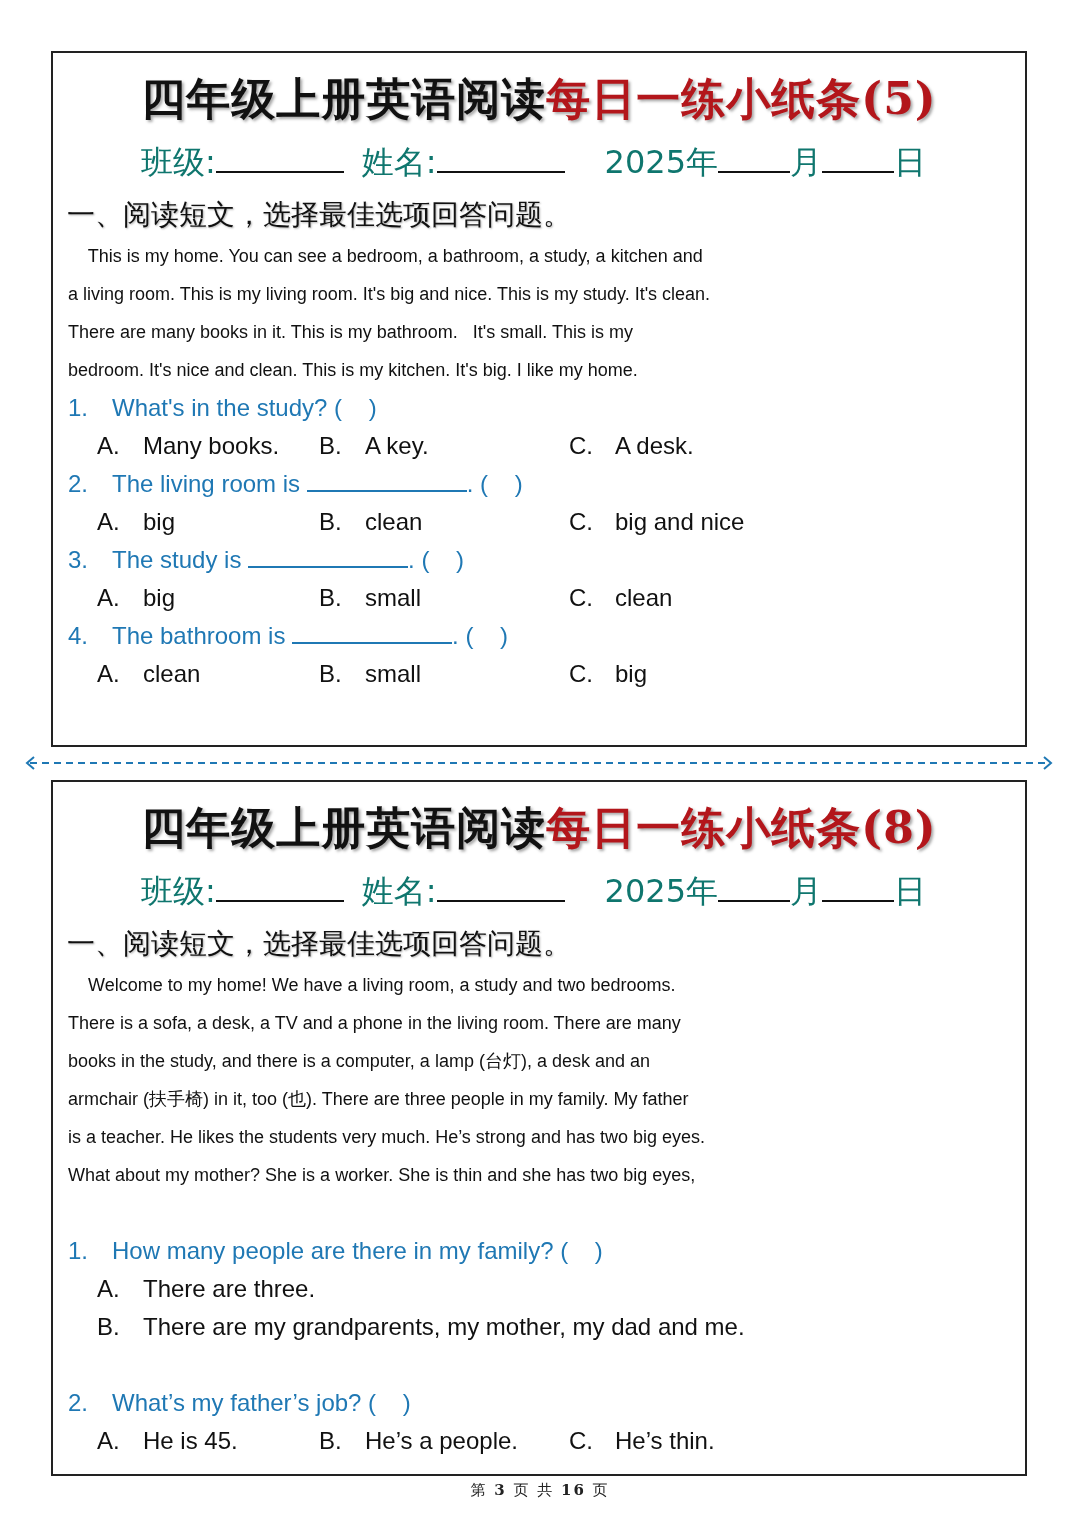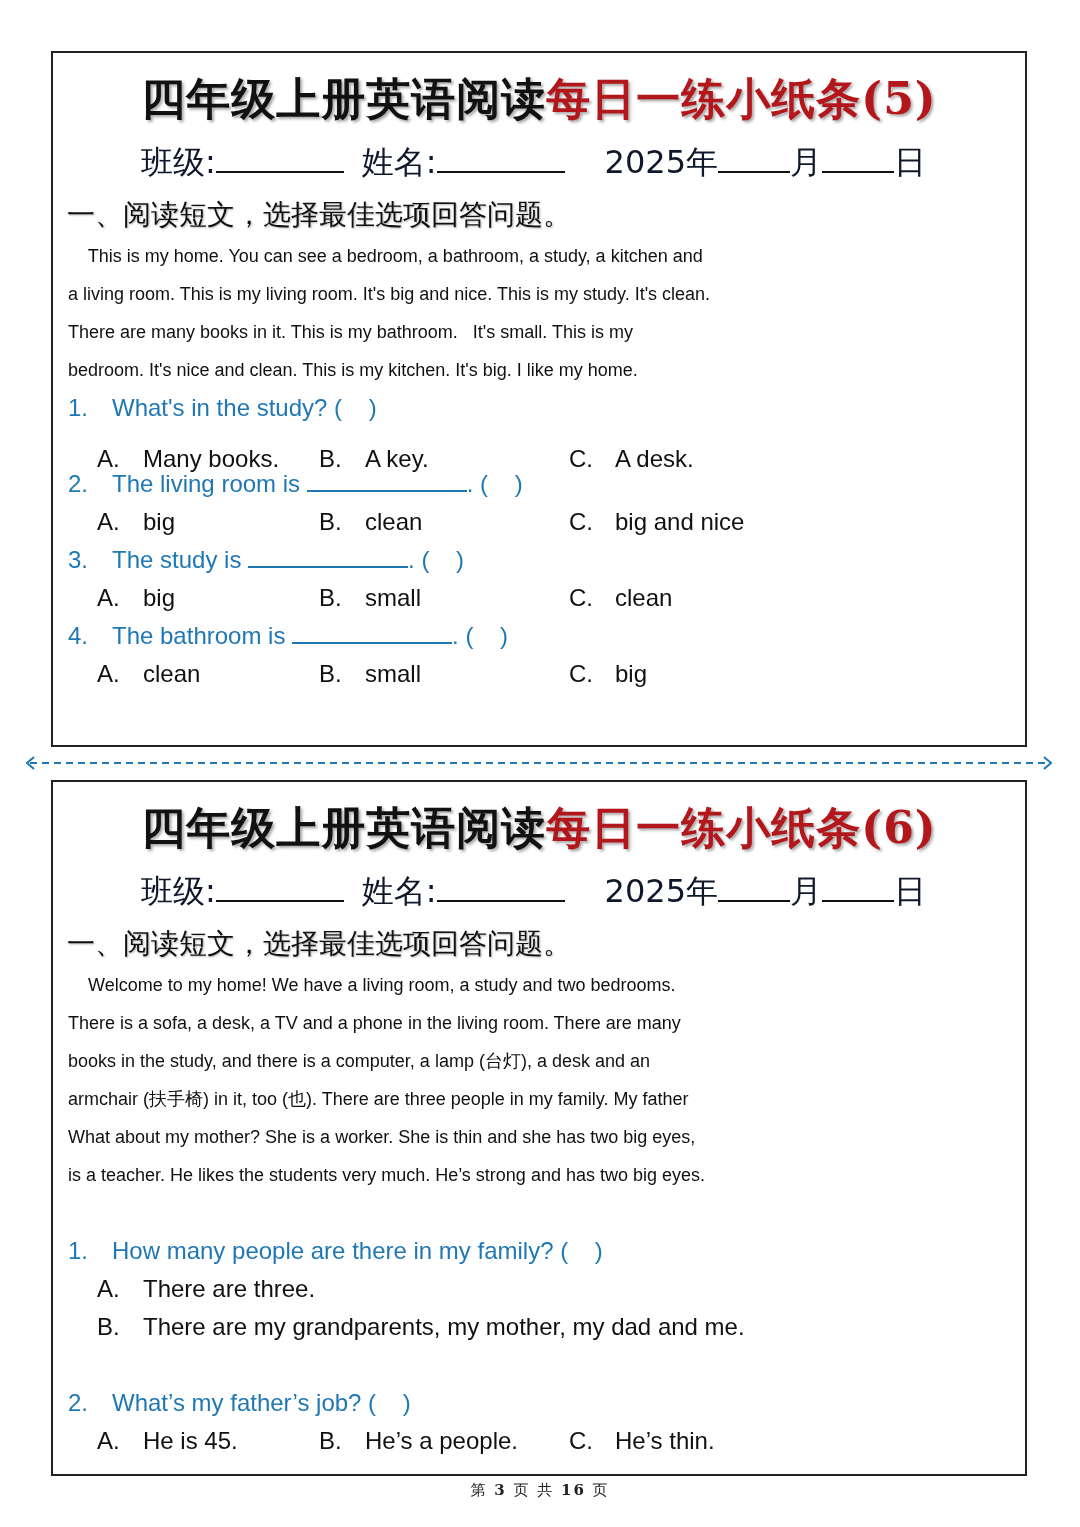--- a/index.html
+++ b/index.html
@@ -7,21 +7,21 @@
          font-family: "Liberation Sans", "DejaVu Sans", sans-serif; color: #111; }
   .card { position: absolute; left: 51px; width: 976px; border: 2px solid #222; box-sizing: border-box; background: #fff; }
   .card1 { top: 51px; height: 696px; padding-left: 24px; }
   .card2 { top: 780px; height: 696px; }
   .title { position: absolute; left: 0; right: 0; top: 18px; text-align: center;
            font-family: "DejaVu Serif", "Liberation Serif", serif; font-weight: bold; font-size: 44px;
            letter-spacing: 1px; line-height: 56px; white-space: nowrap; }
   .title .t-black { color: #111; text-shadow: 2px 2px 3px rgba(0,0,0,0.35); }
   .title .t-red { color: #b3161b; text-shadow: 2px 2px 3px rgba(0,0,0,0.35); }
   .info { position: absolute; left: 88px; top: 86px; font-size: 32px; line-height: 40px; white-space: nowrap;
-          font-family: "DejaVu Sans", sans-serif; color: #0f172a; }
+          font-family: "DejaVu Sans", sans-serif; color: #0f766e; }
   .info .blank { display: inline-block; border-bottom: 2px solid #111; height: 32px; vertical-align: baseline; }
   .info .b1 { width: 128px; }
   .info .b2 { width: 128px; }
   .info .b3 { width: 72px; }
   .info .b4 { width: 72px; }
   .info .gap { display: inline-block; width: 18px; }
   .info .gap2 { display: inline-block; width: 40px; }
   .section { position: absolute; left: 14px; top: 142px; font-size: 28px; line-height: 40px; white-space: nowrap;
              font-family: "DejaVu Serif", serif; color: #111; text-shadow: 1px 1px 2px rgba(0,0,0,0.3); }
   .passage { position: absolute; left: 15px; right: 14px; font-size: 18px; line-height: 38px; color: #111;
@@ -57,21 +57,21 @@
   <div class="passage">
     <span class="line" style="white-space:pre">    This is my home. You can see a bedroom, a bathroom, a study, a kitchen and</span>
     <span class="line">a living room. This is my living room. It's big and nice. This is my study. It's clean.</span>
     <span class="line" style="white-space:pre">There are many books in it. This is my bathroom.   It's small. This is my</span>
     <span class="line">bedroom. It's nice and clean. This is my kitchen. It's big. I like my home.</span>
   </div>
 
   <div class="q" style="top:336px">
     <span class="num">1.</span><span style="white-space:pre">What's in the study? (    )</span>
   </div>
-  <div class="opts" style="top:374px; width:900px;margin-top:13px;">
+  <div class="opts" style="top:374px; width:900px;">
     <div class="opt-row">
       <span class="opt" style="left:0"><span class="lbl">A.</span><span>Many books.</span></span>
       <span class="opt" style="left:222px"><span class="lbl">B.</span><span>A key.</span></span>
       <span class="opt" style="left:472px"><span class="lbl">C.</span><span>A desk.</span></span>
     </div>
   </div>
 
   <div class="q" style="top:412px">
     <span class="num">2.</span><span style="white-space:pre">The living room is </span><span class="blank-line"></span><span style="white-space:pre">. (    )</span>
   </div>
@@ -107,33 +107,33 @@
 </div>
 
 <svg class="divider" viewBox="0 0 1030 14" width="1030" height="14">
   <line x1="6" y1="7" x2="1024" y2="7" stroke="#1f78b4" stroke-width="2" stroke-dasharray="7,5"></line>
   <polyline points="10,1 3,7 10,13" fill="none" stroke="#1f78b4" stroke-width="2"></polyline>
   <polyline points="1020,1 1027,7 1020,13" fill="none" stroke="#1f78b4" stroke-width="2"></polyline>
 </svg>
 
 <div class="card card2">
   <div class="title">
-    <span class="t-black">四年级上册英语阅读</span><span class="t-red">每日一练小纸条(6)</span>
+    <span class="t-black">四年级上册英语阅读</span><span class="t-red">每日一练小纸条(8)</span>
   </div>
   <div class="info">
     <span>班级:</span><span class="blank b1"></span><span class="gap"></span><span>姓名:</span><span class="blank b2"></span><span class="gap2"></span><span>2025年</span><span class="blank b3"></span><span>月</span><span class="blank b4"></span><span>日</span>
   </div>
   <div class="section">一、阅读短文，选择最佳选项回答问题。</div>
   <div class="passage">
     <span class="line" style="white-space:pre">    Welcome to my home! We have a living room, a study and two bedrooms.</span>
     <span class="line">There is a sofa, a desk, a TV and a phone in the living room. There are many</span>
     <span class="line">books in the study, and there is a computer, a lamp (台灯), a desk and an</span>
     <span class="line">armchair (扶手椅) in it, too (也). There are three people in my family. My father</span>
+    <span class="line">is a teacher. He likes the students very much. He’s strong and has two big eyes.</span>
     <span class="line">What about my mother? She is a worker. She is thin and she has two big eyes,</span>
-    <span class="line">is a teacher. He likes the students very much. He’s strong and has two big eyes.</span>
   </div>
 
   <div class="q" style="top:450px">
     <span class="num">1.</span><span style="white-space:pre">How many people are there in my family? (    )</span>
   </div>
   <div class="opts" style="top:488px; width:900px;">
     <div class="opt-row">
         <span class="opt" style="left:0"><span class="lbl">A.</span><span>There are three.</span></span>
       </div>
     <div class="opt-row">

